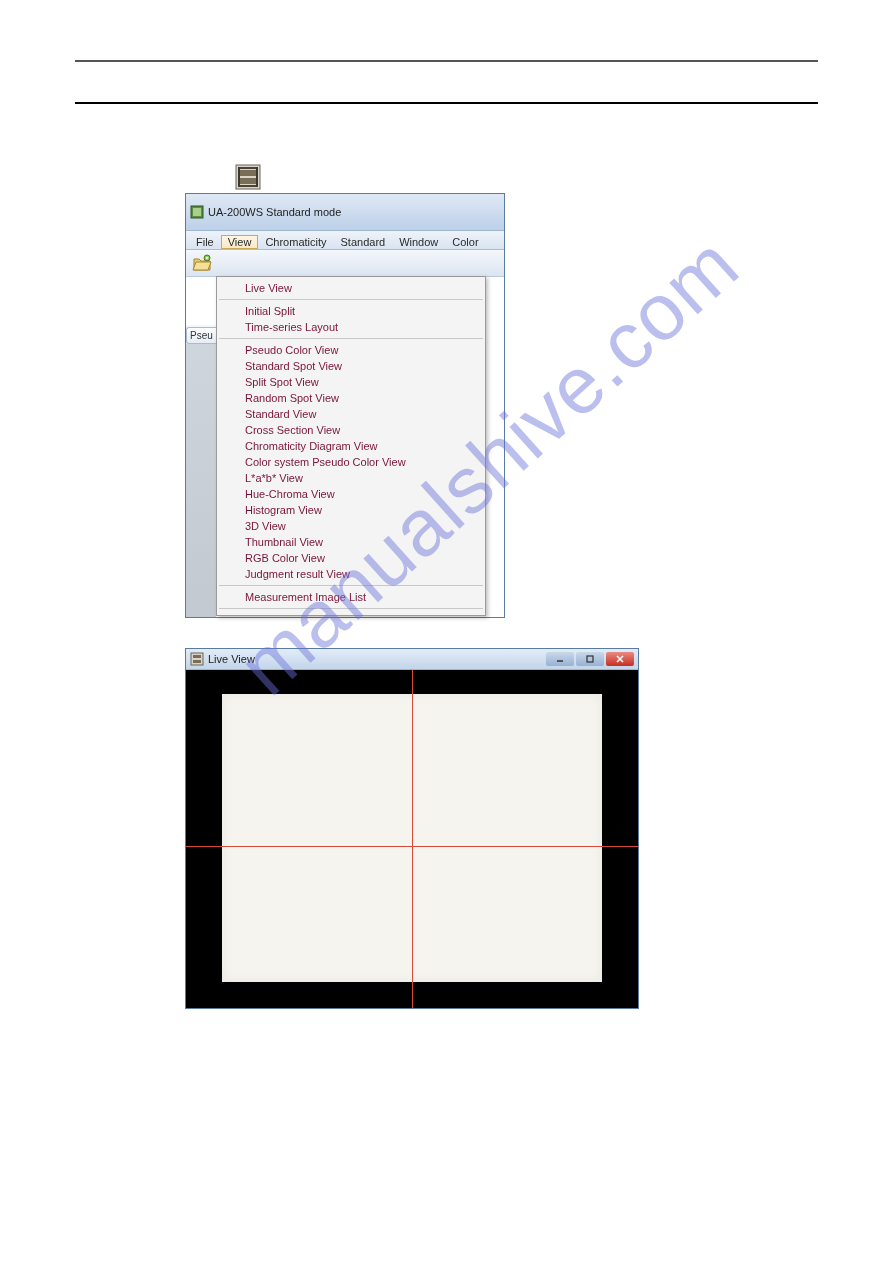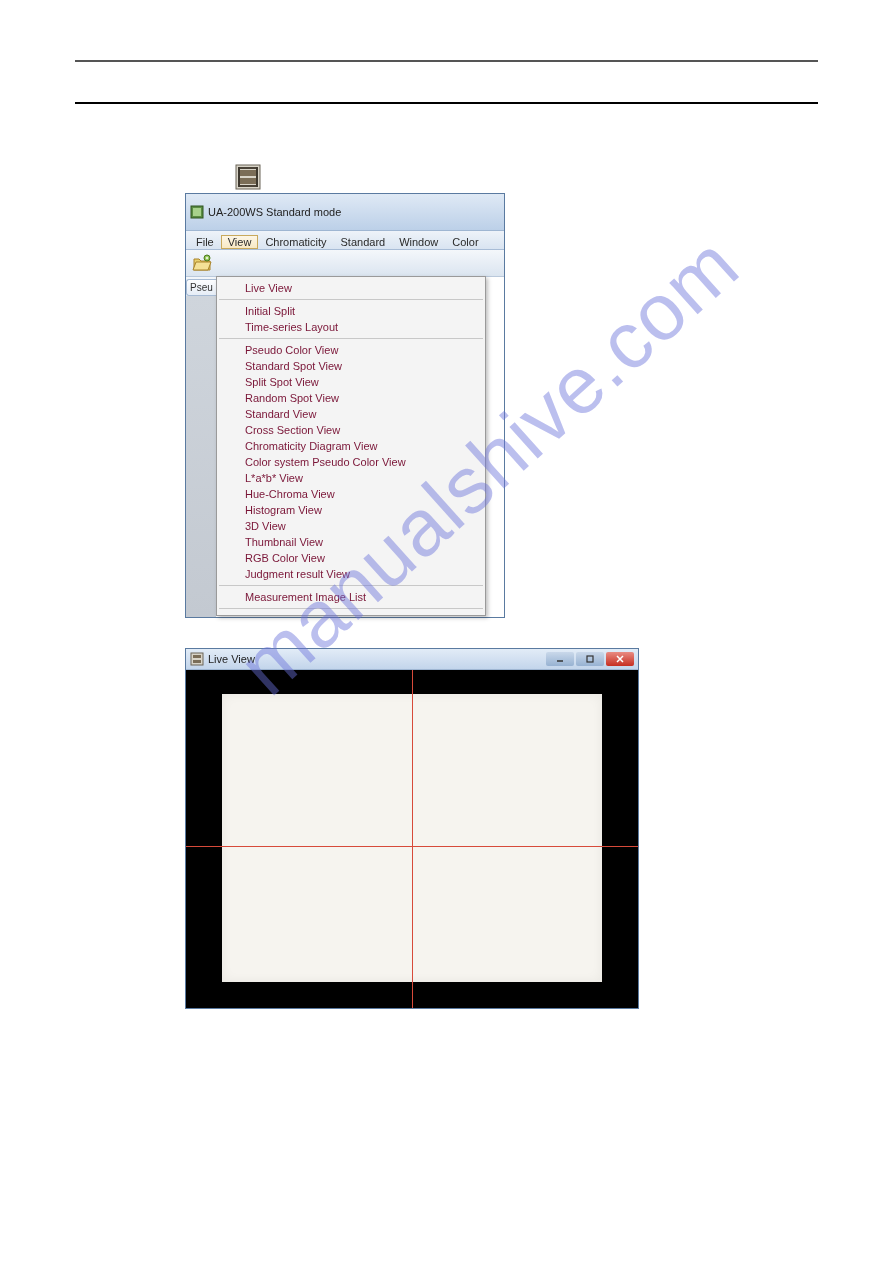--- a/index.html
+++ b/index.html
@@ -81,20 +81,21 @@
     width: 20px;
     height: 20px;
   }
   .body-row {
     display: flex;
   }
   .tab-col {
     width: 30px;
     background: linear-gradient(#f3f6fa, #e7edf4);
     border-right: 1px solid #c7d4e3;
+    margin-top: 48px;
   }
   .tab {
     font-size: 10px;
     color: #333;
     background: linear-gradient(#fcfdfe, #e6edf6);
     border: 1px solid #a7bbd4;
     border-right: none;
     padding: 2px 3px;
     margin-top: 2px;
     border-top-left-radius: 3px;

